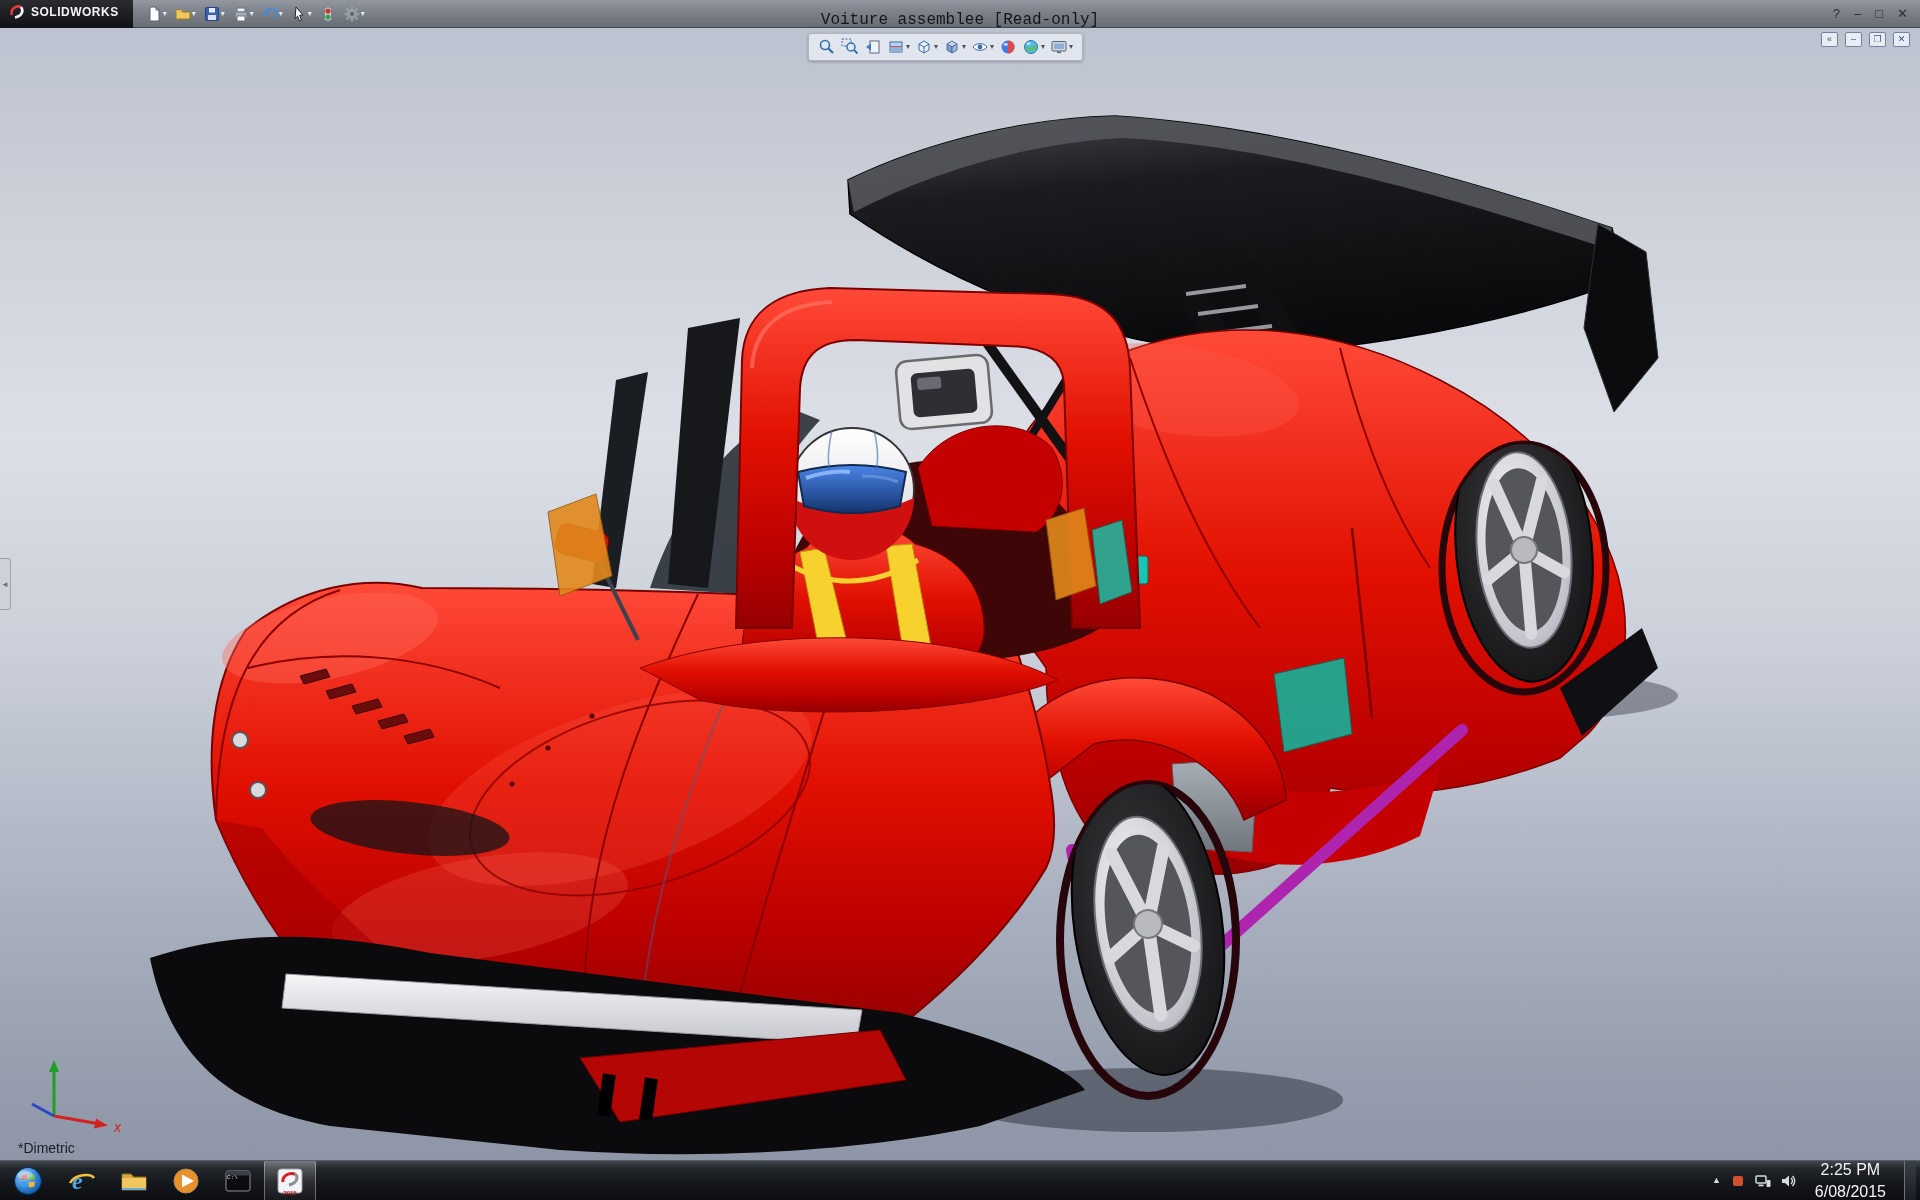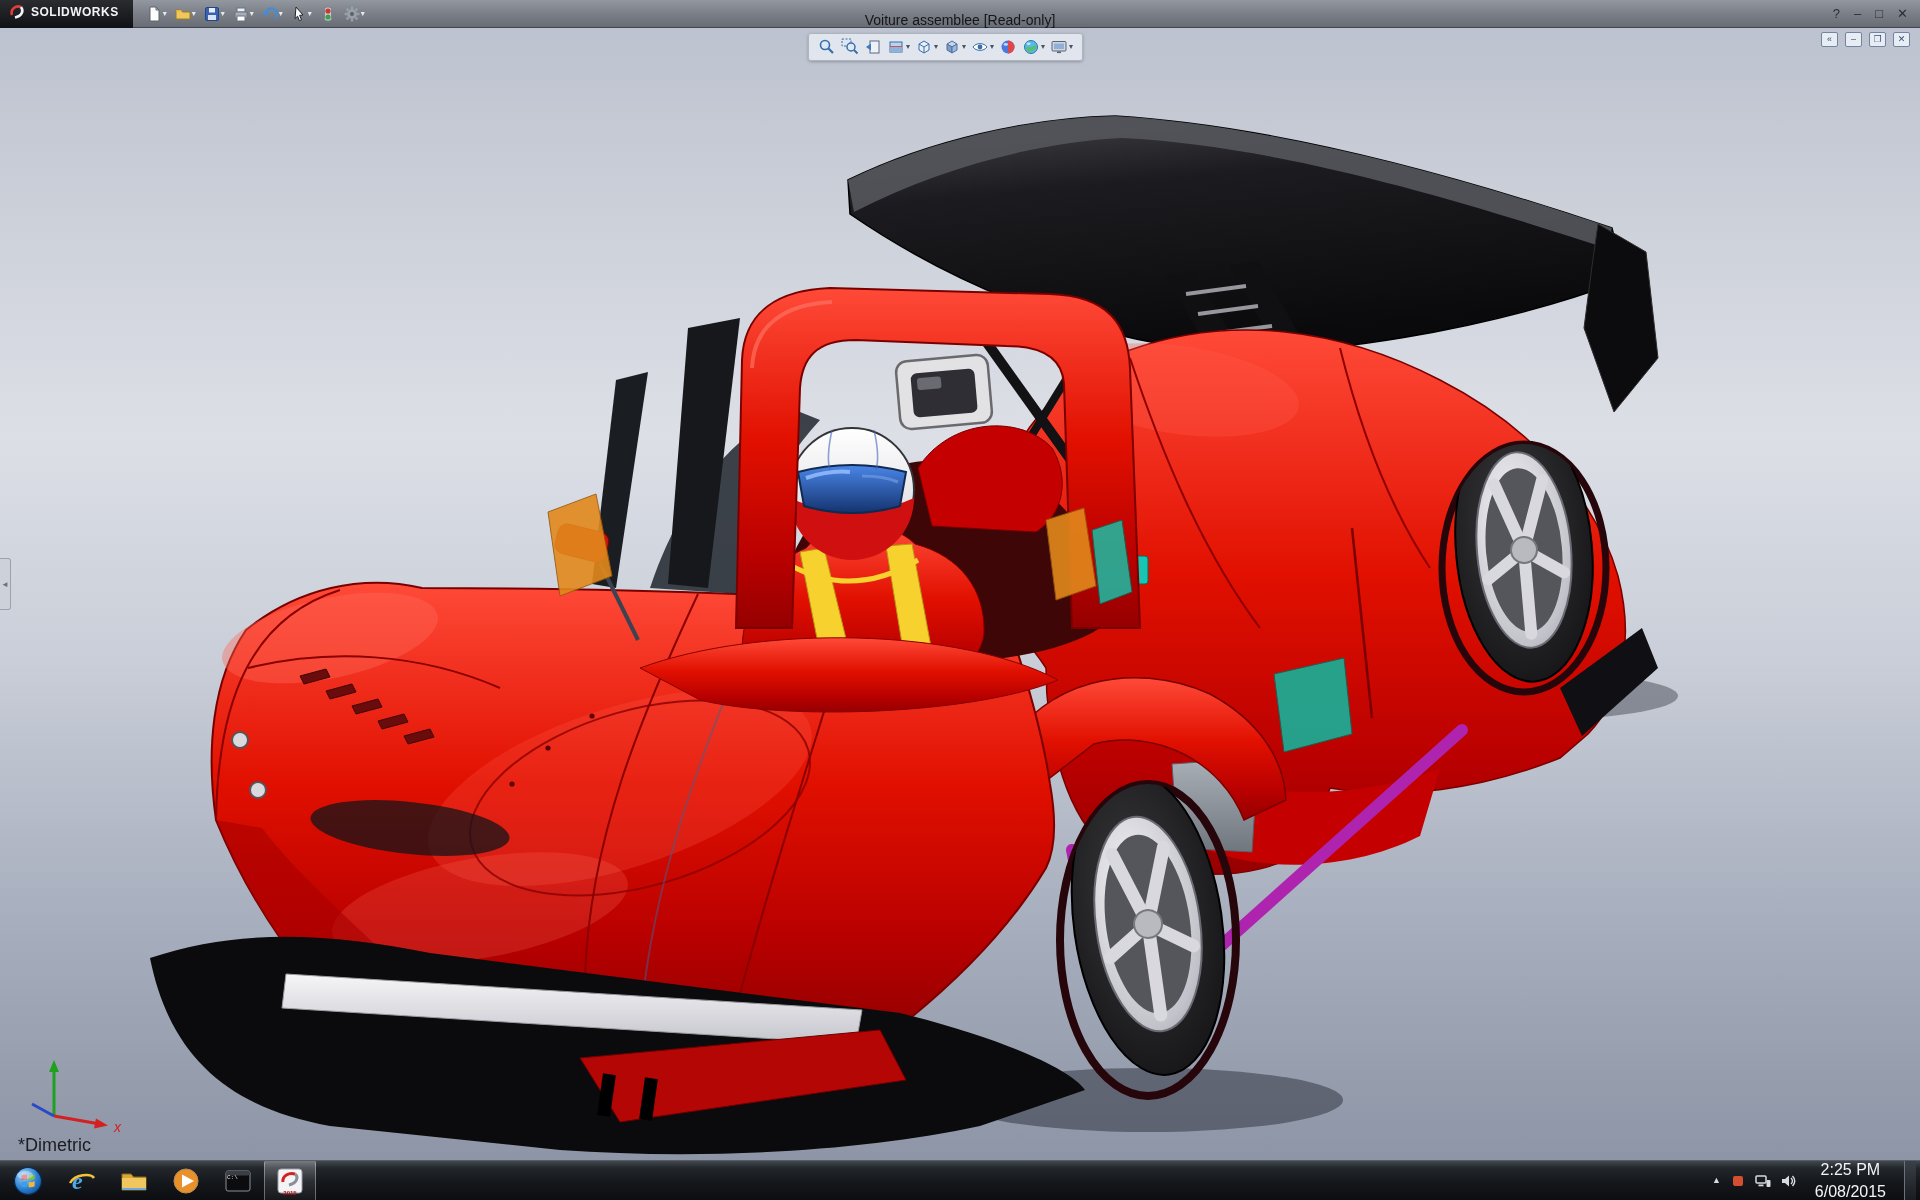--- a/index.html
+++ b/index.html
@@ -13,21 +13,21 @@
     border-bottom:1px solid #43464c; display:flex; align-items:center; z-index:50; }
   .brand { height:28px; display:flex; align-items:center; gap:5px; padding:0 14px 4px 8px;
     background:linear-gradient(180deg,#2a2c30,#101114); }
   .brand-text { color:#f2f3f5; font-weight:bold; font-size:12px; letter-spacing:.5px; }
   .tb-icons { display:flex; align-items:center; gap:2px; padding-left:10px; }
   .tb-btn { display:flex; align-items:center; gap:1px; padding:2px 3px; border-radius:2px;
     background:transparent; border:none; cursor:default; }
   .tb-btn svg { display:block; }
   .caret { font-size:8px; color:#e8eaee; line-height:1; }
   .win-title { position:absolute; left:50%; transform:translateX(-50%); top:0; height:40px;
-    display:flex; align-items:center; font-size:14px; color:#15161a; white-space:nowrap; }
+    display:flex; align-items:center; font-size:16px; color:#15161a; white-space:nowrap;font-family:Liberation Mono, monospace; }
   .win-controls { margin-left:auto; display:flex; align-items:center; gap:14px; padding-right:12px; }
   .win-controls span { font-size:13px; color:#2b2d32; cursor:default; }
 
   
   .viewport { position:absolute; top:28px; left:0; right:0; bottom:40px;
     background:linear-gradient(180deg,#bcc2cf 0%,#ccd0d9 16%,#dcdfe6 36%,#c9ced8 56%,#a8afbe 78%,#8d95a6 100%); }
   .model-svg { position:absolute; inset:0; width:100%; height:100%; }
 
   .huv { position:absolute; top:5px; left:808px; display:flex; align-items:center; gap:3px;
     background:rgba(233,237,243,.82); border:1px solid #aeb5c1; border-radius:3px;
@@ -37,21 +37,21 @@
   .hu-btn .caret { color:#4a5260; }
 
   .doc-controls { position:absolute; top:4px; right:10px; display:flex; gap:7px; z-index:20; }
   .doc-controls span { width:17px; height:15px; border:1px solid #7284a0; background:rgba(240,244,250,.85);
     color:#35507c; font-size:9px; line-height:13px; text-align:center; border-radius:2px; cursor:default; }
 
   .left-tab { position:absolute; left:0; top:530px; width:11px; height:52px;
     background:#cdd2da; border:1px solid #9aa2ae; border-left:none; border-radius:0 3px 3px 0;
     color:#6a7280; font-size:8px; display:flex; align-items:center; justify-content:center; }
 
-  .view-label { position:absolute; left:18px; bottom:4px; font-size:18px; color:#1c1d20; z-index:15; }
+  .view-label { position:absolute; left:18px; bottom:4px; font-size:14px; color:#1c1d20; z-index:15; }
   .triad { position:absolute; left:16px; bottom:22px; z-index:15; }
 
   
   .taskbar { position:absolute; left:0; right:0; bottom:0; height:40px;
     background:linear-gradient(180deg,#42484f 0%,#23272c 18%,#14171b 55%,#0c0e11 100%);
     border-top:1px solid #565d66; display:flex; align-items:center; z-index:60; }
   .tb-item { width:52px; height:40px; display:flex; align-items:center; justify-content:center;
     background:transparent; border:none; position:relative; }
   .tb-item.start { width:56px; }
   .tb-item.active { background:linear-gradient(180deg,rgba(255,255,255,.28),rgba(255,255,255,.10) 50%,rgba(255,255,255,.04));

